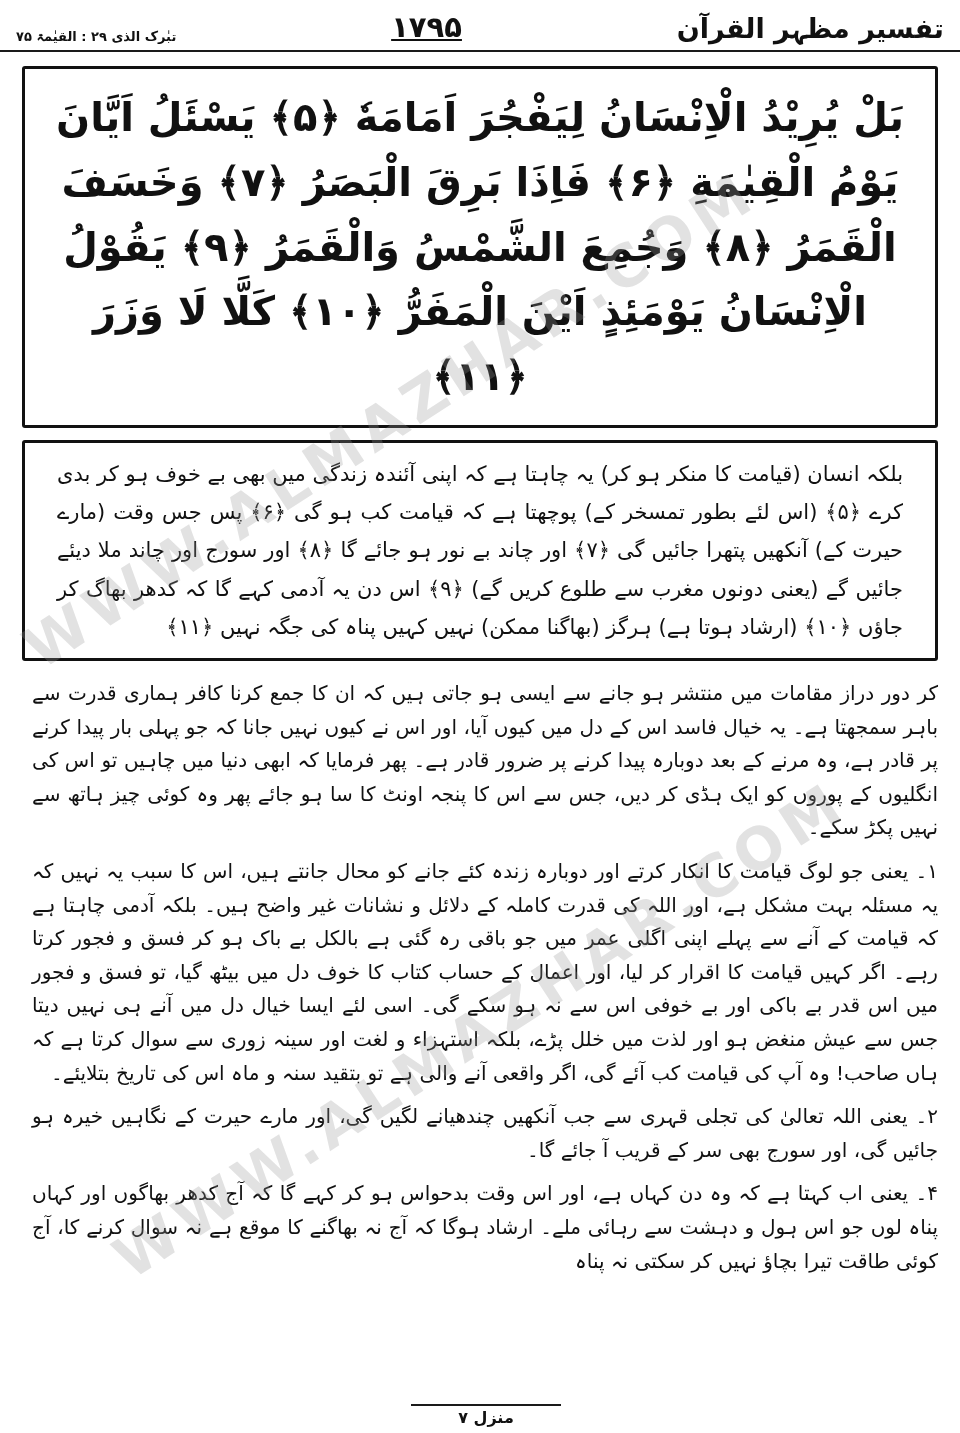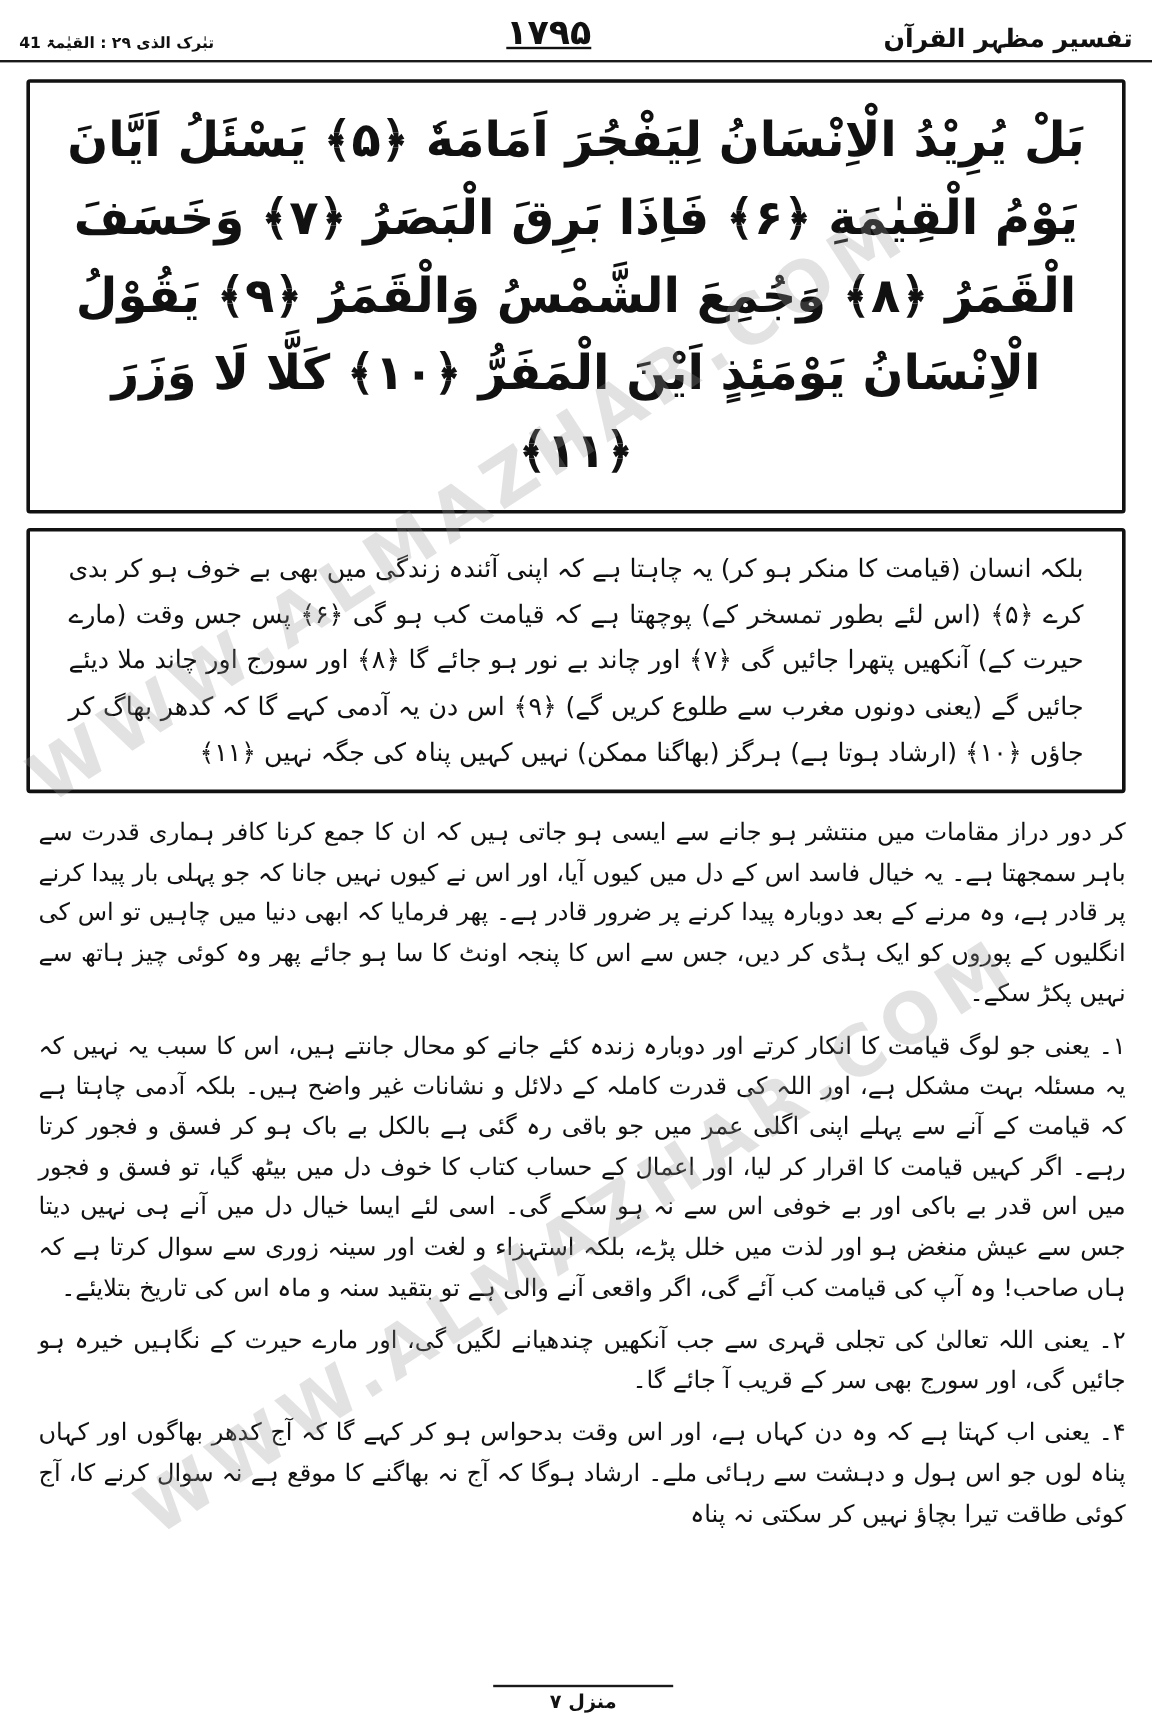--- a/index.html
+++ b/index.html
@@ -14,21 +14,21 @@
     box-sizing:border-box;
   }
   
   .page-header{
     display:flex;
     justify-content:space-between;
     align-items:flex-end;
     padding:10px 16px 6px 16px;
     border-bottom:2px solid #1a1a1a;
   }
-  .hdr-title{font-size:21px;font-weight:bold;}
+  .hdr-title{font-size:27px;font-weight:bold;}
   .hdr-pagenum{font-size:29px;font-weight:bold;letter-spacing:2px;text-decoration:underline;}
   .hdr-juz{font-size:13px;font-weight:bold;}
   
   .quran-box{
     margin:14px 22px 0 22px;
     border:3px solid #111111;
     border-radius:3px;
     padding:16px 20px;
     box-sizing:border-box;
   }
@@ -94,21 +94,21 @@
   }
 </style>
 </head>
 <body>
 
 <div class="page">
 
   <header class="page-header" dir="rtl">
     <span class="hdr-title">تفسیر مظہر القرآن</span>
     <span class="hdr-pagenum">۱۷۹۵</span>
-    <span class="hdr-juz">تبٰرک الذی ۲۹ : القیٰمۃ 41</span>
+    <span class="hdr-juz">تبٰرک الذی ۲۹ : القیٰمۃ ۷۵</span>
   </header>
 
   <section class="quran-box" dir="rtl">
     <p class="quran-text">بَلْ يُرِيْدُ الْاِنْسَانُ لِيَفْجُرَ اَمَامَهٗ ﴿۵﴾ يَسْئَلُ اَيَّانَ يَوْمُ الْقِيٰمَةِ ﴿۶﴾ فَاِذَا بَرِقَ الْبَصَرُ ﴿۷﴾ وَخَسَفَ الْقَمَرُ ﴿۸﴾ وَجُمِعَ الشَّمْسُ وَالْقَمَرُ ﴿۹﴾ يَقُوْلُ الْاِنْسَانُ يَوْمَئِذٍ اَيْنَ الْمَفَرُّ ﴿۱۰﴾ كَلَّا لَا وَزَرَ ﴿۱۱﴾</p>
   </section>
 
   <section class="translation-box" dir="rtl">
     <p class="translation-text">بلکہ انسان (قیامت کا منکر ہو کر) یہ چاہتا ہے کہ اپنی آئندہ زندگی میں بھی بے خوف ہو کر بدی کرے ﴿۵﴾ (اس لئے بطور تمسخر کے) پوچھتا ہے کہ قیامت کب ہو گی ﴿۶﴾ پس جس وقت (مارے حیرت کے) آنکھیں پتھرا جائیں گی ﴿۷﴾ اور چاند بے نور ہو جائے گا ﴿۸﴾ اور سورج اور چاند ملا دیئے جائیں گے (یعنی دونوں مغرب سے طلوع کریں گے) ﴿۹﴾ اس دن یہ آدمی کہے گا کہ کدھر بھاگ کر جاؤں ﴿۱۰﴾ (ارشاد ہوتا ہے) ہرگز (بھاگنا ممکن) نہیں کہیں پناہ کی جگہ نہیں ﴿۱۱﴾</p>
   </section>
 

